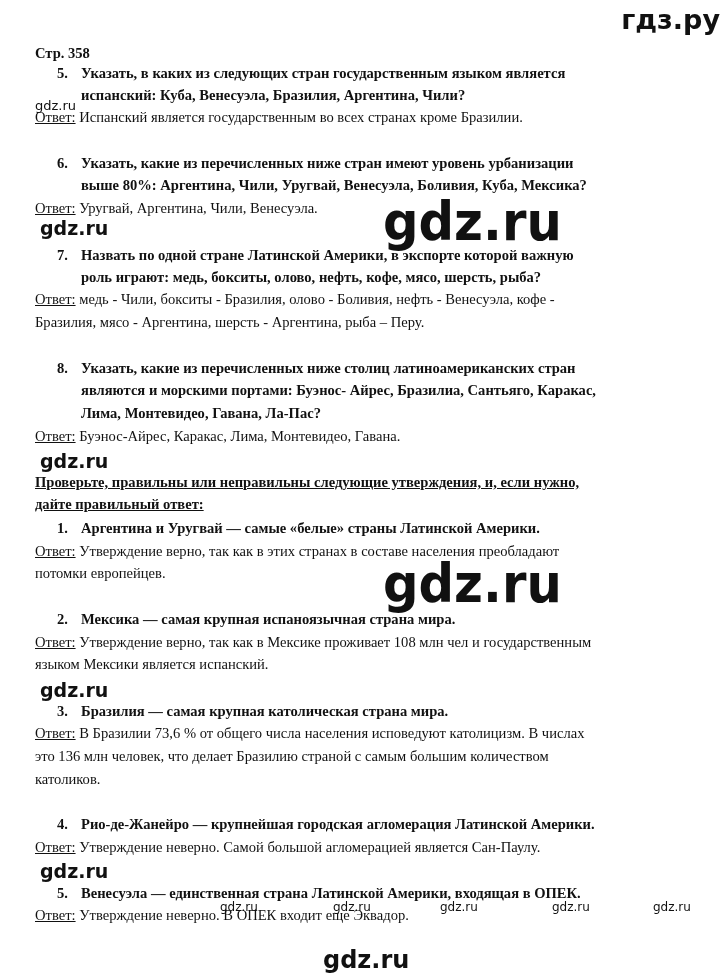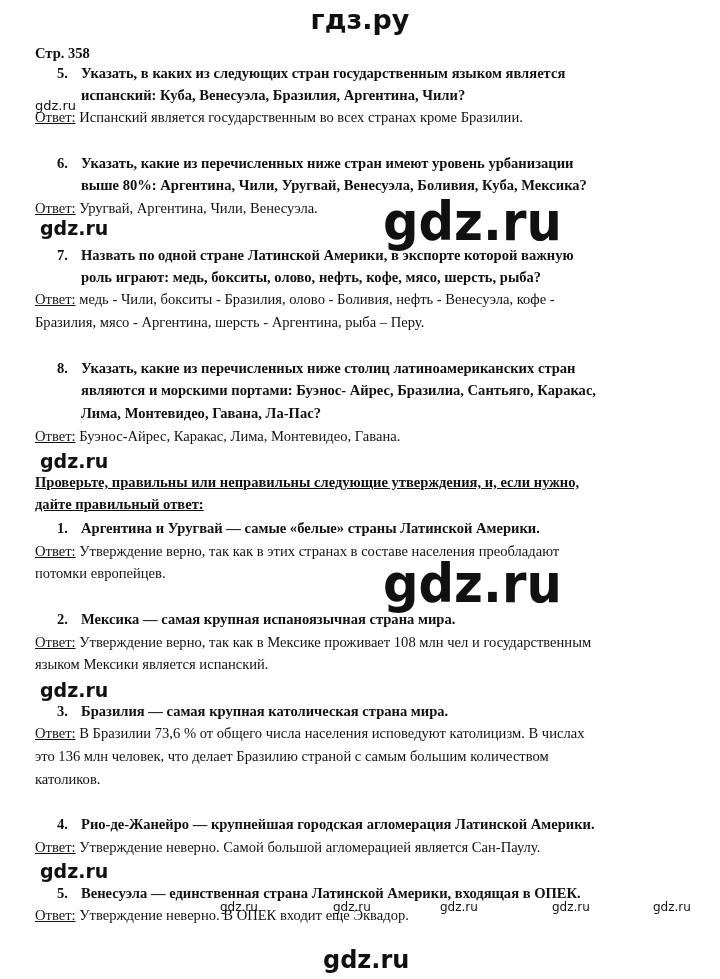--- a/index.html
+++ b/index.html
@@ -1,19 +1,19 @@
 <!DOCTYPE html>
 <html><head>
 <meta charset="utf-8">
 <style>
   html, body { margin: 0; padding: 0; background: #ffffff; }
   body { width: 720px; height: 979px; position: relative; overflow: hidden; color: #111; }
   .page { position: absolute; left: 0; top: 0; width: 720px; height: 979px; }
   .header-logo {
-    position: absolute; top: 0; left: 0; width: 720px; text-align: center;
+    position: absolute; top: 0; left: 0; width: 720px; text-align: right;
     font-family: "DejaVu Sans", sans-serif; font-weight: bold; font-size: 27px;
     line-height: 40px; color: #111;
   }
   .abs { position: absolute; white-space: nowrap; }
   .q { font-family: "Liberation Serif", serif; font-weight: bold; font-size: 15.5px; transform: scaleX(0.94); transform-origin: left; }
   .a { font-family: "Liberation Serif", serif; font-size: 15.5px; transform: scaleX(0.94); transform-origin: left; }
   .ans-label { text-decoration: underline; }
   .wm-small { font-family: "DejaVu Sans", sans-serif; font-weight: bold; font-size: 19px; color: #111; }
   .wm-big { font-family: "DejaVu Sans", sans-serif; font-weight: bold; font-size: 54px; color: #111; transform: scaleX(0.92); transform-origin: left; }
   .wm-tiny { font-family: "DejaVu Sans", sans-serif; font-size: 12px; color: #111; }

